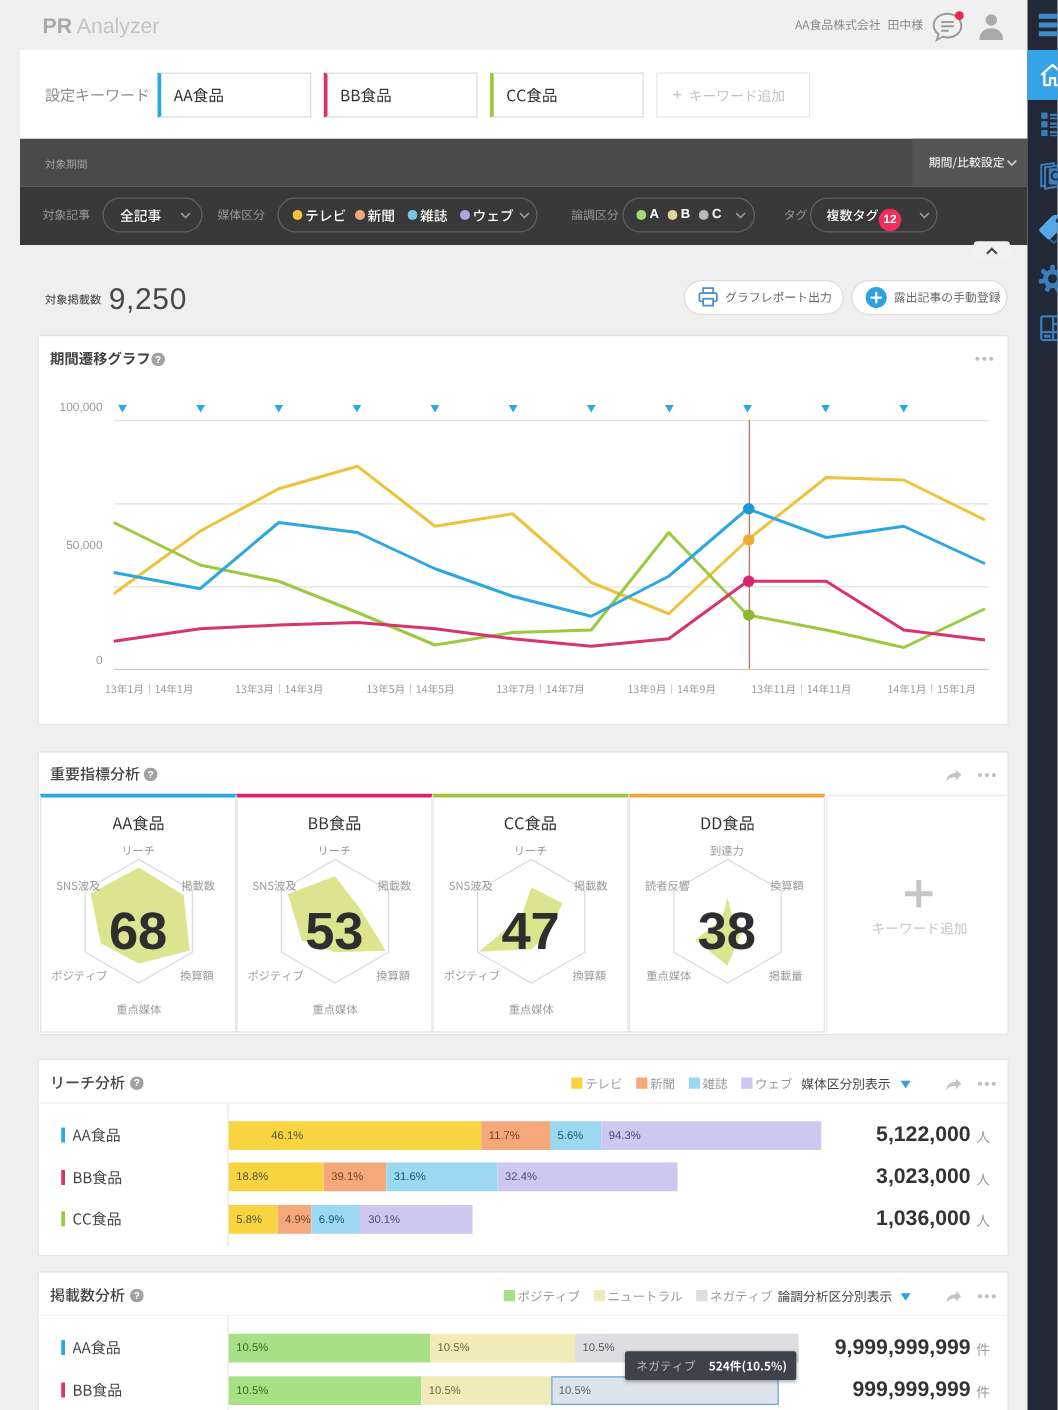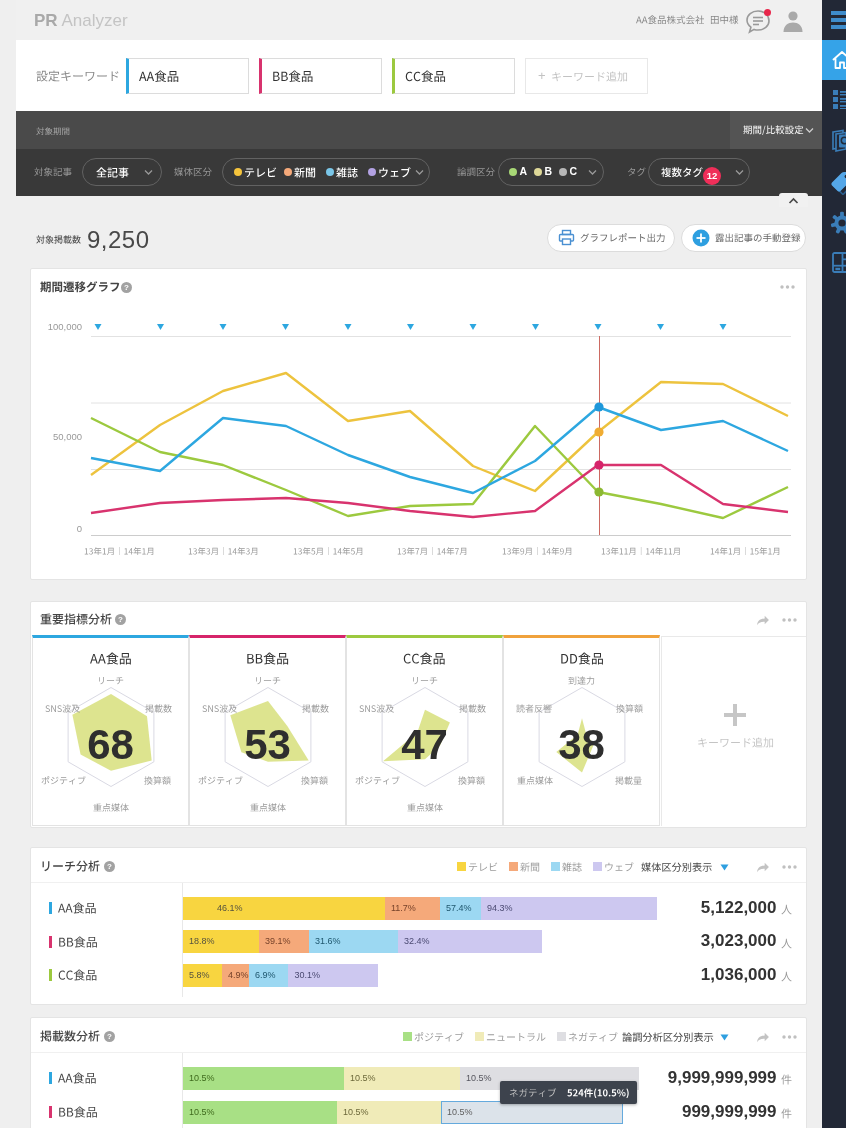--- a/index.html
+++ b/index.html
@@ -656,21 +656,21 @@
         <use href="#g0" x="0"></use>
         <use href="#g0" x="608"></use>
         <use href="#g1" x="1216"></use>
         <use href="#g2" x="2216"></use>
       </svg></div>
     <div class="abs" style="left:166.5px;top:896.5px;width:202.0px;height:23px;background:#f8d540"></div>
     <div style="position:absolute;left:173.0px;top:901.8px;font-size:9.0px;color:#55523f;font-weight:400;line-height:13.5px;white-space:nowrap;letter-spacing:0;margin-left:28px;">46.1%</div>
     <div class="abs" style="left:368.5px;top:896.5px;width:55.0px;height:23px;background:#f5a97a"></div>
     <div style="position:absolute;left:375.0px;top:901.8px;font-size:9.0px;color:#76422a;font-weight:400;line-height:13.5px;white-space:nowrap;letter-spacing:0;">11.7%</div>
     <div class="abs" style="left:423.5px;top:896.5px;width:41.0px;height:23px;background:#9cd8f2"></div>
-    <div style="position:absolute;left:430.0px;top:901.8px;font-size:9.0px;color:#20586f;font-weight:400;line-height:13.5px;white-space:nowrap;letter-spacing:0;">57.4%</div>
+    <div style="position:absolute;left:430.0px;top:901.8px;font-size:9.0px;color:#20586f;font-weight:400;line-height:13.5px;white-space:nowrap;letter-spacing:0;">5.6%</div>
     <div class="abs" style="left:464.5px;top:896.5px;width:176.0px;height:23px;background:#cdc8f0"></div>
     <div style="position:absolute;left:471.0px;top:901.8px;font-size:9.0px;color:#4b4a72;font-weight:400;line-height:13.5px;white-space:nowrap;letter-spacing:0;">94.3%</div>
     <div style="position:absolute;left:760.5px;top:894.8px;font-size:17.0px;color:#333;font-weight:700;line-height:25.5px;white-space:nowrap;letter-spacing:0;transform:translateX(-100%);">5,122,000</div>
     <div style="position:absolute;left:765.0px;top:904.0px;line-height:0"><svg width="11.0" height="11.0" viewBox="0 -880 1000 1000" fill="#999">
         <use href="#g136" x="0"></use>
       </svg></div>
     <div class="abs" style="left:33px;top:935.5px;width:3px;height:12px;background:#d8336e"></div>
     <div style="position:absolute;left:42.0px;top:935.5px;line-height:0"><svg width="39.8" height="12.0" viewBox="0 -880 3314 1000" fill="#444">
         <use href="#g16" x="0"></use>
         <use href="#g16" x="657"></use>

